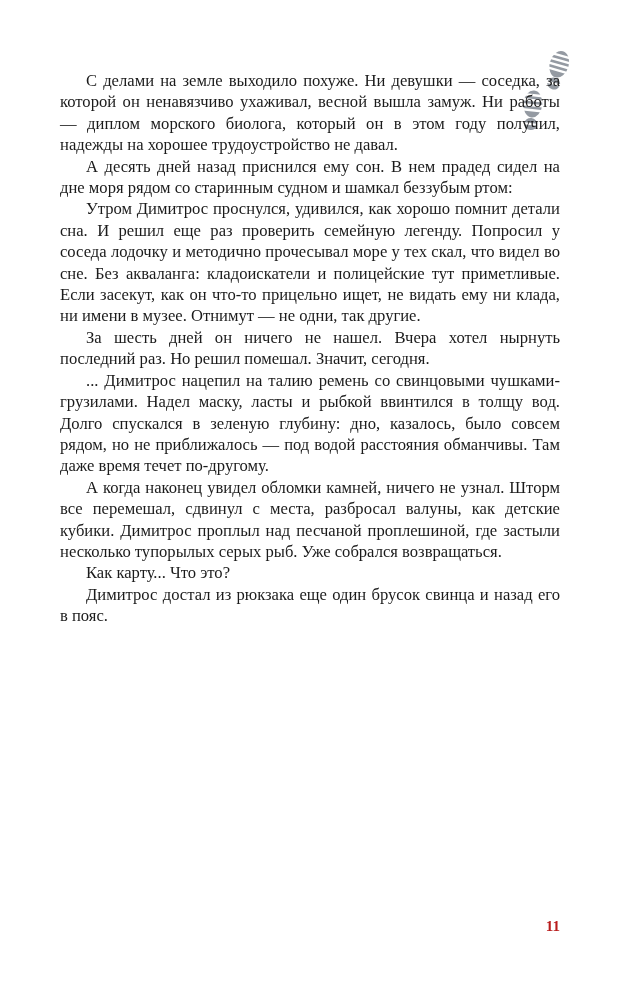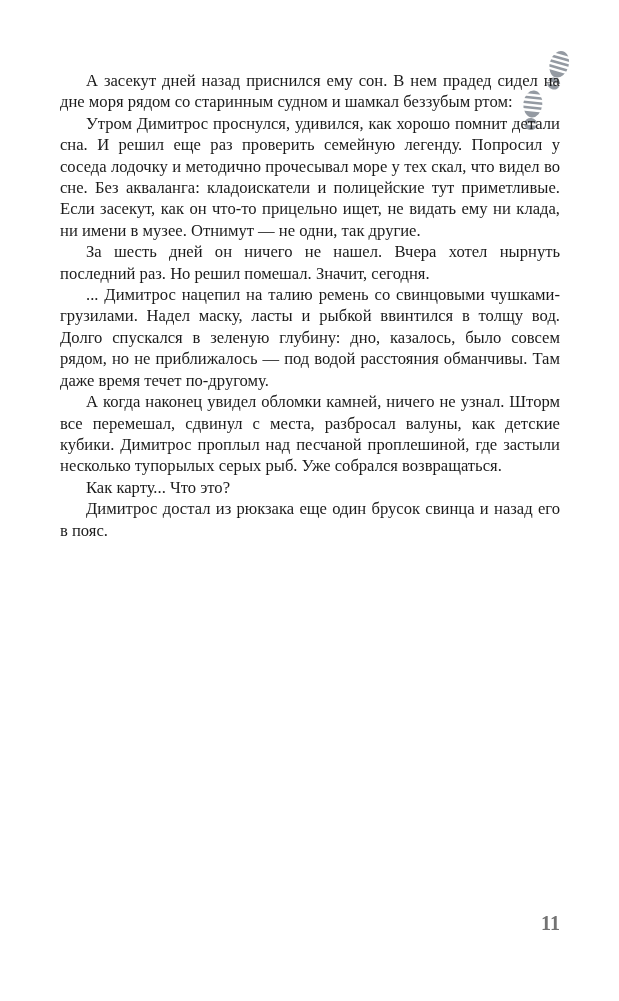--- a/index.html
+++ b/index.html
@@ -31,22 +31,22 @@
     text-indent: 26px;
     text-align: justify;
     hyphens: auto;
     -webkit-hyphens: auto;
   }
   .page-number {
     position: absolute;
     right: 59px;
     bottom: 66px;
     font-weight: bold;
-    font-size: 20px;
-    color: #737373;
+    font-size: 15px;
+    color: #b91c1c;
   }
   .footprints {
     position: absolute;
     top: 50px;
     right: 40px;
     width: 64px;
     height: 94px;
   }
 </style>
 </head>
@@ -75,21 +75,22 @@
           <rect x="-12" y="-8" width="24" height="2.4" fill="#ffffff"></rect>
           <rect x="-12" y="-3" width="24" height="2.4" fill="#ffffff"></rect>
           <ellipse cx="0" cy="12" rx="6.5" ry="6"></ellipse>
           <rect x="-9" y="11" width="18" height="2.2" fill="#ffffff"></rect>
         </g>
       </g>
     </svg>
   </div>
 
   <div class="text-block">
-    <p>А засекут дней назад приснился ему сон. В нем прадед сидел на дне моря рядом со старинным судном и шамкал беззубым ртом:</p>
+    <p>С делами на земле выходило похуже. Ни девушки — соседка, за которой он ненавязчиво ухаживал, весной вышла замуж. Ни работы — диплом морского биолога, который он в этом году получил, надежды на хорошее трудоустройство не давал.</p>
+    <p>А десять дней назад приснился ему сон. В нем прадед сидел на дне моря рядом со старинным судном и шамкал беззубым ртом:</p>
     <p>Утром Димитрос проснулся, удивился, как хорошо помнит детали сна. И решил еще раз проверить семейную легенду. Попросил у соседа лодочку и методично прочесывал море у тех скал, что видел во сне. Без акваланга: кладоискатели и полицейские тут приметливые. Если засекут, как он что-то прицельно ищет, не видать ему ни клада, ни имени в музее. Отнимут — не одни, так другие.</p>
     <p>За шесть дней он ничего не нашел. Вчера хотел нырнуть последний раз. Но решил помешал. Значит, сегодня.</p>
     <p>... Димитрос нацепил на талию ремень со свинцовыми чушками-грузилами. Надел маску, ласты и рыбкой ввинтился в толщу вод. Долго спускался в зеленую глубину: дно, казалось, было совсем рядом, но не приближалось — под водой расстояния обманчивы. Там даже время течет по-другому.</p>
     <p>А когда наконец увидел обломки камней, ничего не узнал. Шторм все перемешал, сдвинул с места, разбросал валуны, как детские кубики. Димитрос проплыл над песчаной проплешиной, где застыли несколько тупорылых серых рыб. Уже собрался возвращаться.</p>
     <p>Как карту... Что это?</p>
     <p>Димитрос достал из рюкзака еще один брусок свинца и назад его в пояс.</p>
   </div>
 
   <div class="page-number">11</div>
 

